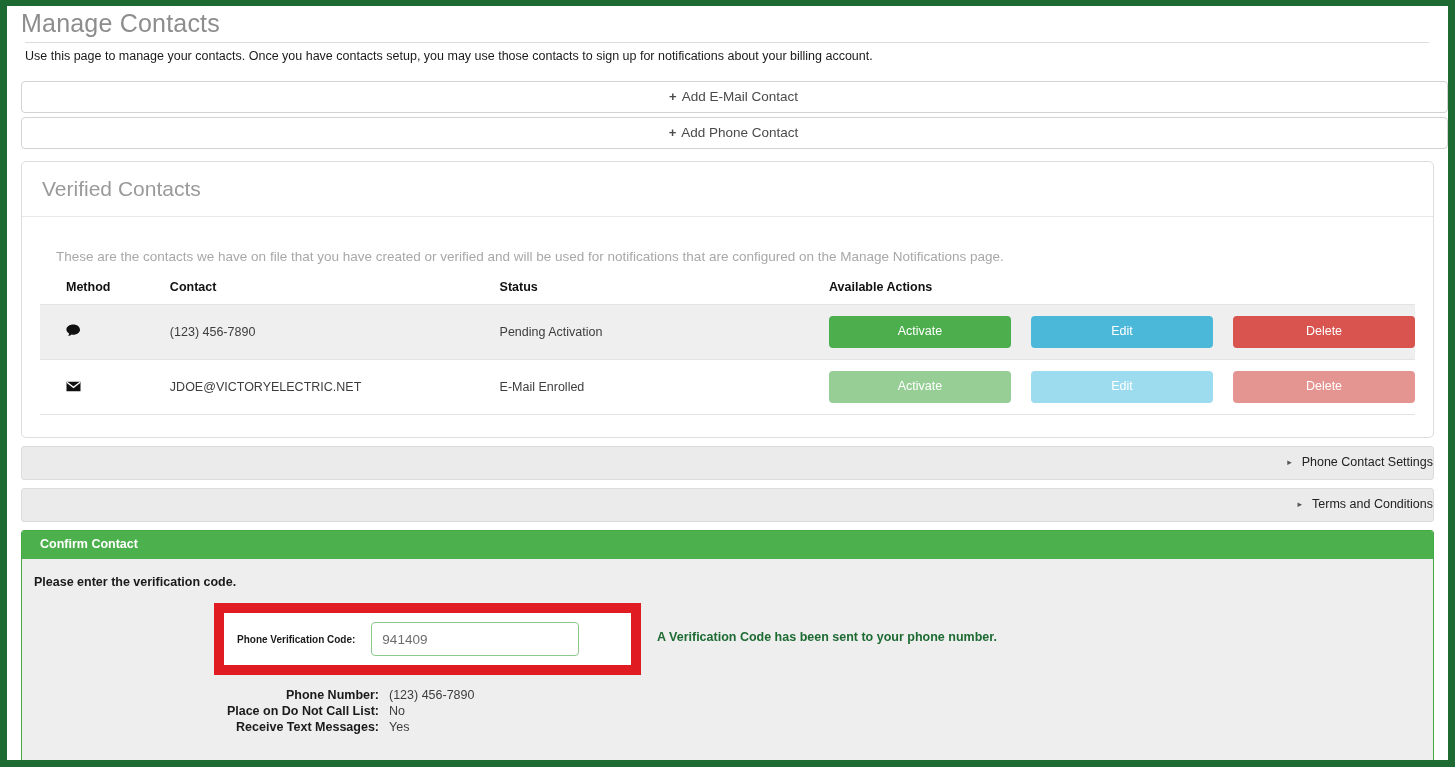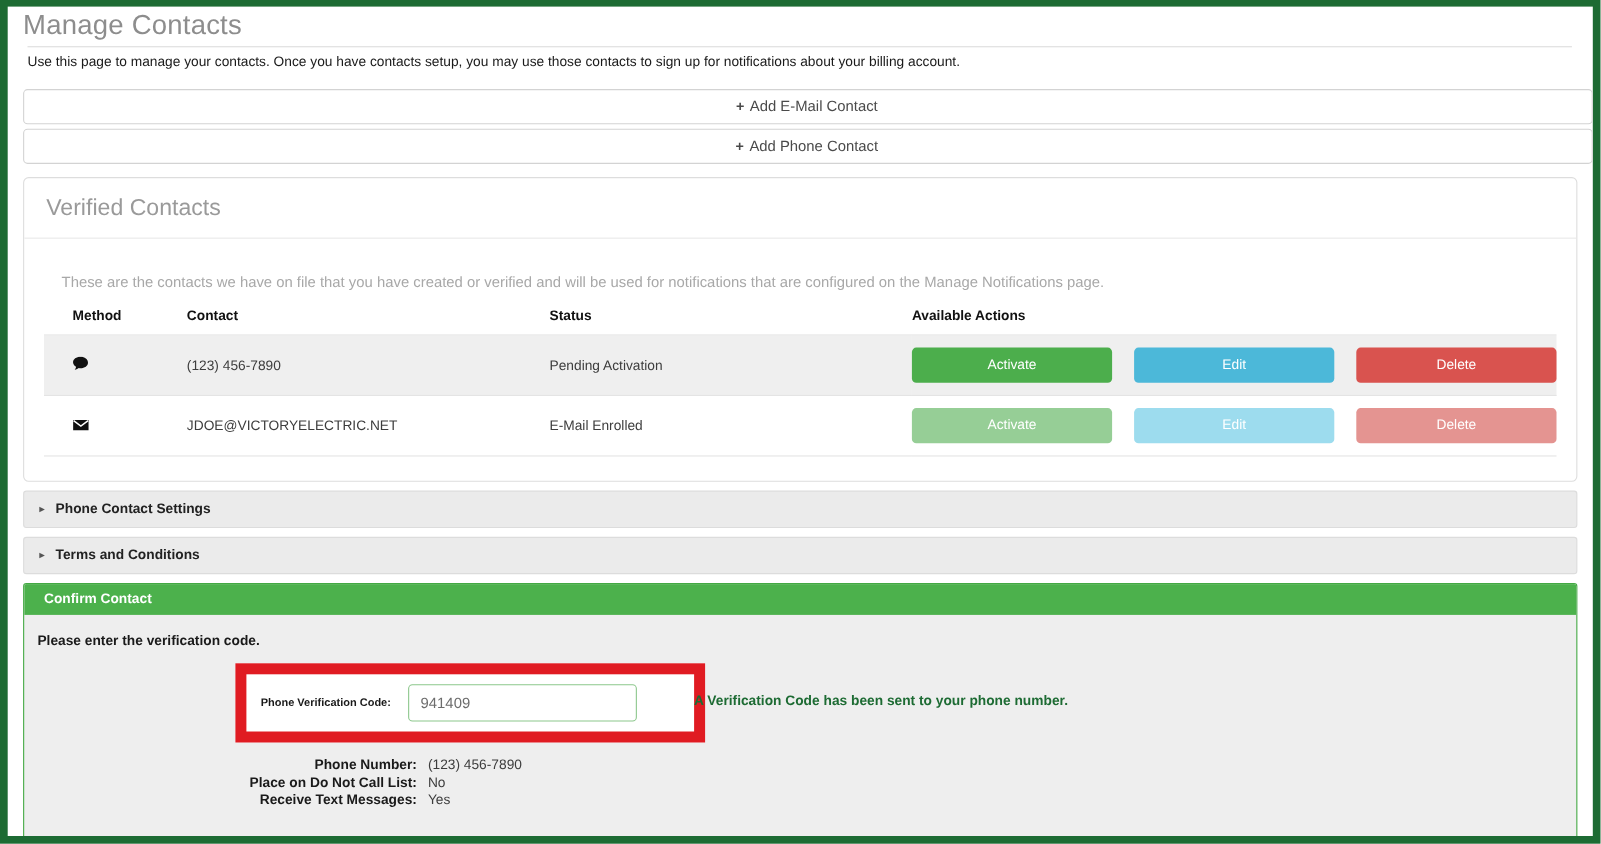--- a/index.html
+++ b/index.html
@@ -130,24 +130,25 @@
   .btn-delete.muted   { background: #e49491; }
 
   
   .accordion {
     margin: 8px 14px 0 14px;
     background: #ebebeb;
     border: 1px solid #dcdcdc;
     border-radius: 3px;
     font-size: 12.5px;
     color: #222;
-    font-weight: bold;
+    font-weight: normal;
     padding: 8px 0 9px 14px;
     cursor: pointer;
     line-height: 15px;
+    text-align: right;
   }
   .accordion .caret {
     display: inline-block;
     margin-right: 10px;
     font-size: 9px;
     color: #555;
     vertical-align: 1px;
   }
 
   
@@ -201,21 +202,21 @@
     border-radius: 4px;
     background: #ffffff;
     font-size: 13.5px;
     color: #6d6d6d;
     padding: 0 10px;
     font-family: "Liberation Sans", sans-serif;
     outline: none;
   }
   .sent-msg {
     position: absolute;
-    left: 597px; top: 27px;
+    left: 623px; top: 27px;
     font-size: 12.5px;
     font-weight: bold;
     color: #1d6b33;
     white-space: nowrap;
   }
 
   .detail-list {
     margin: 12px 0 0 0;
     font-size: 12.5px;
     line-height: 16px;

